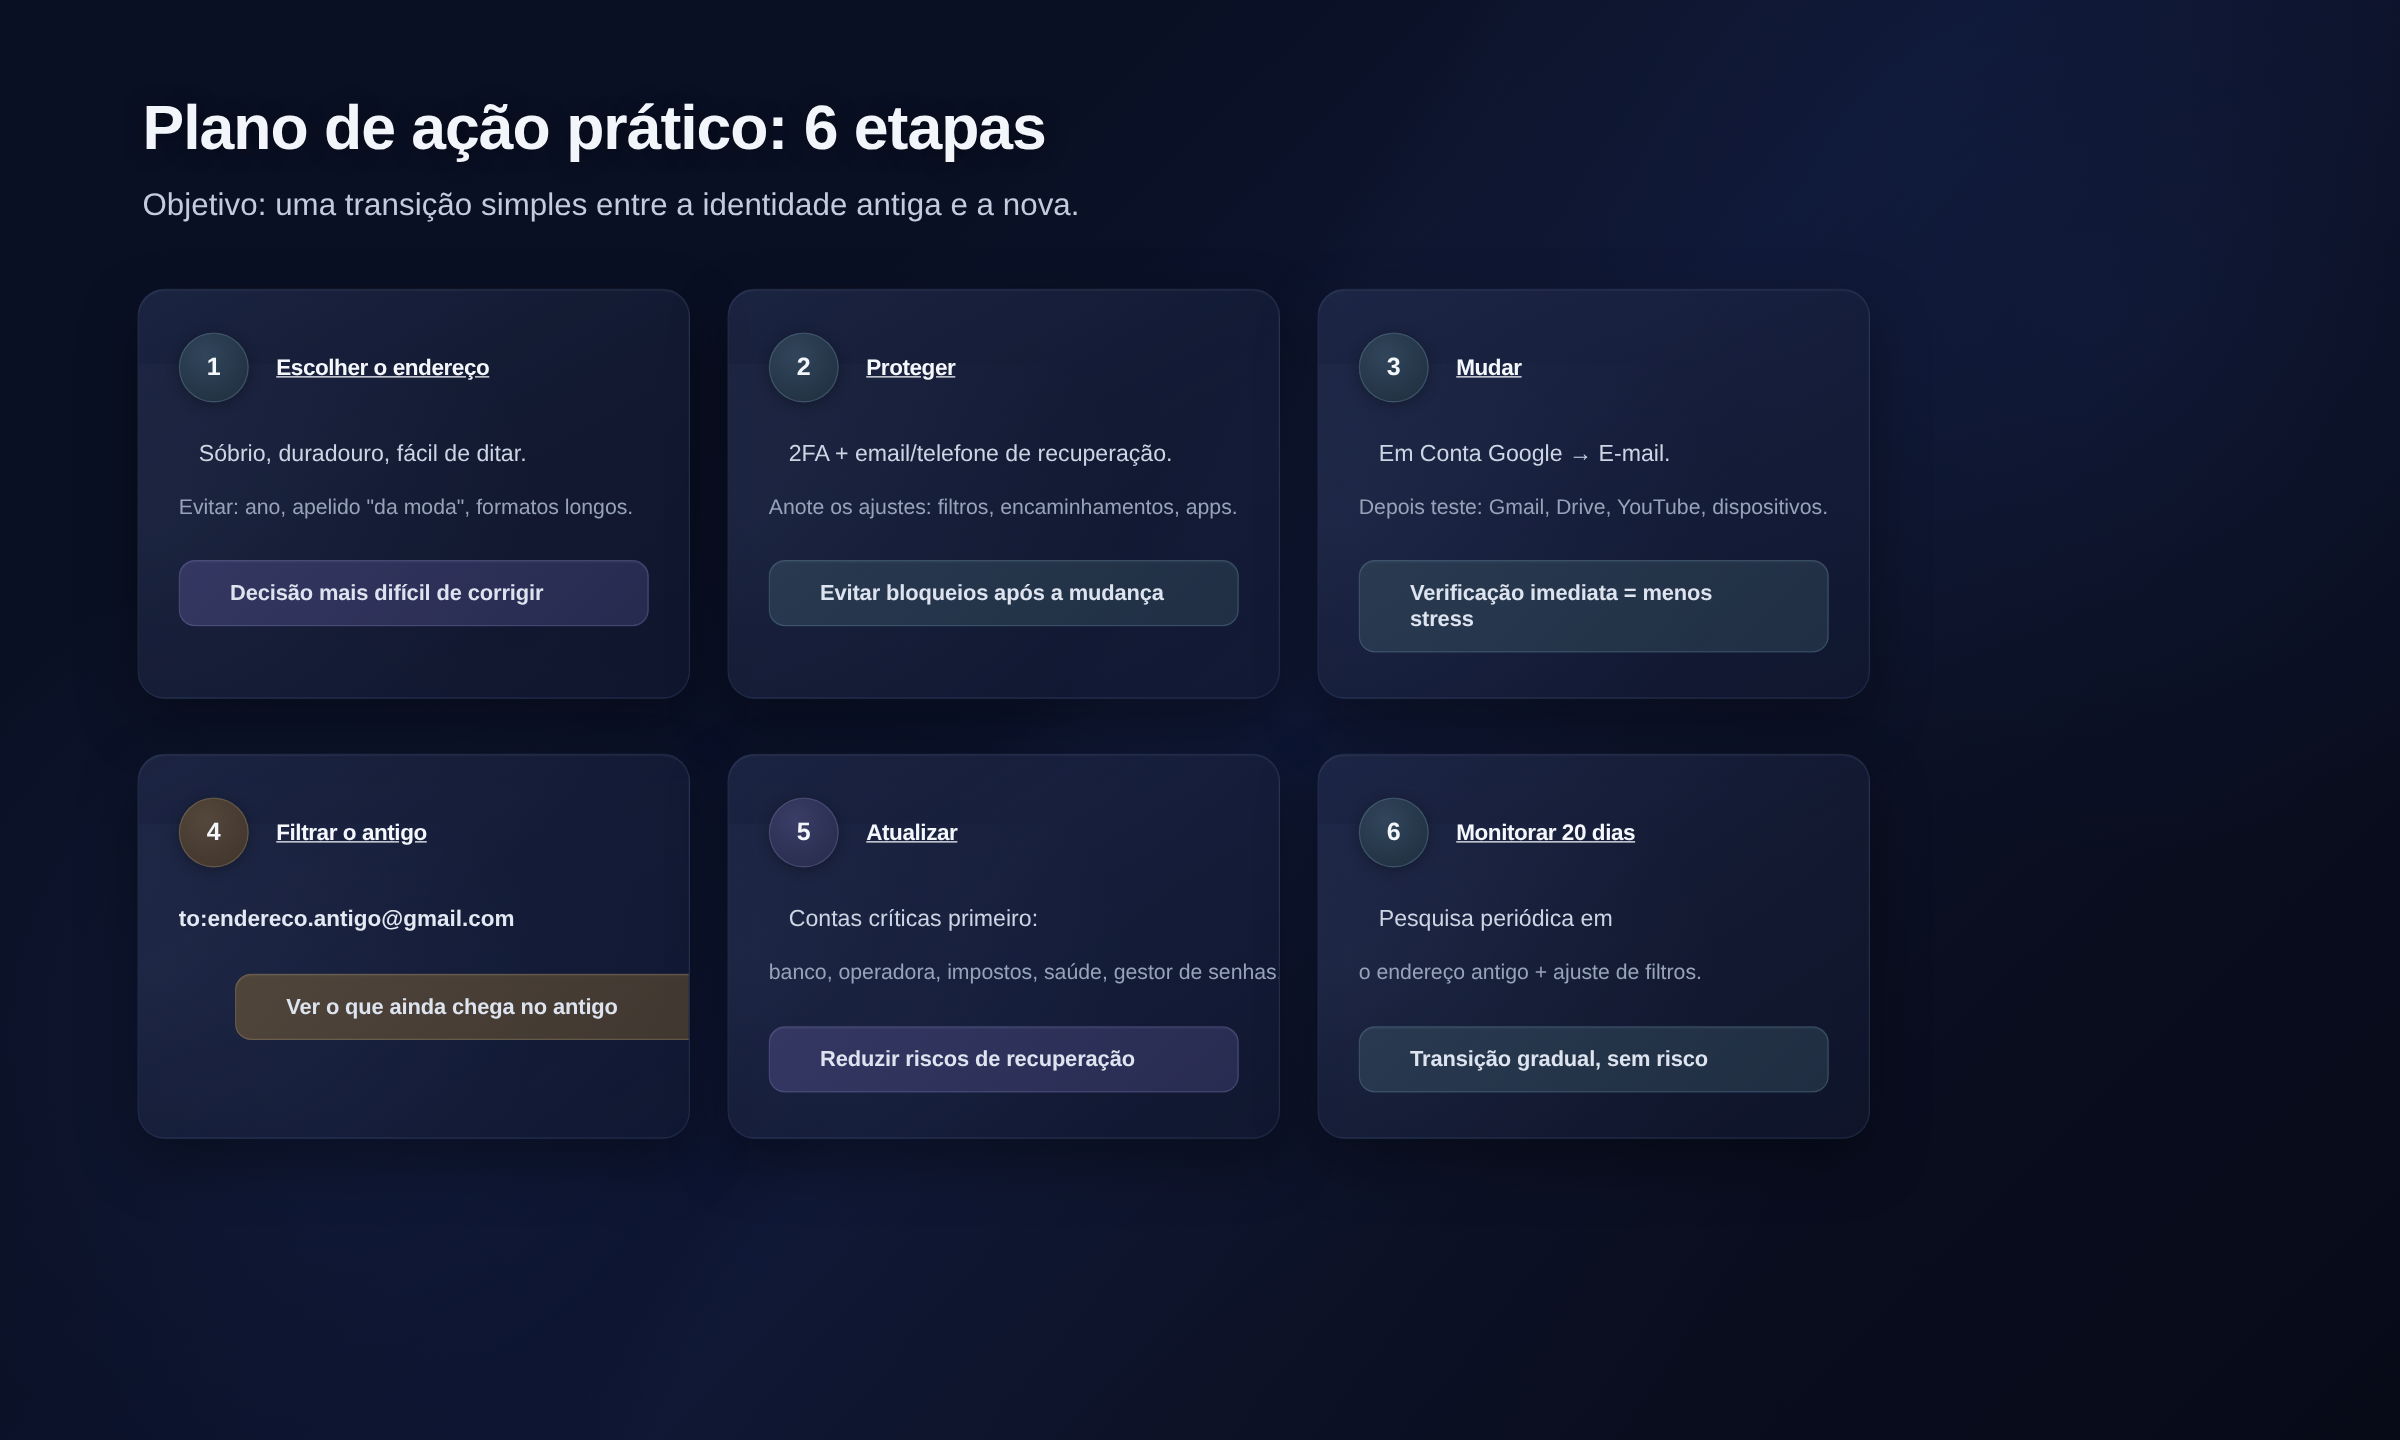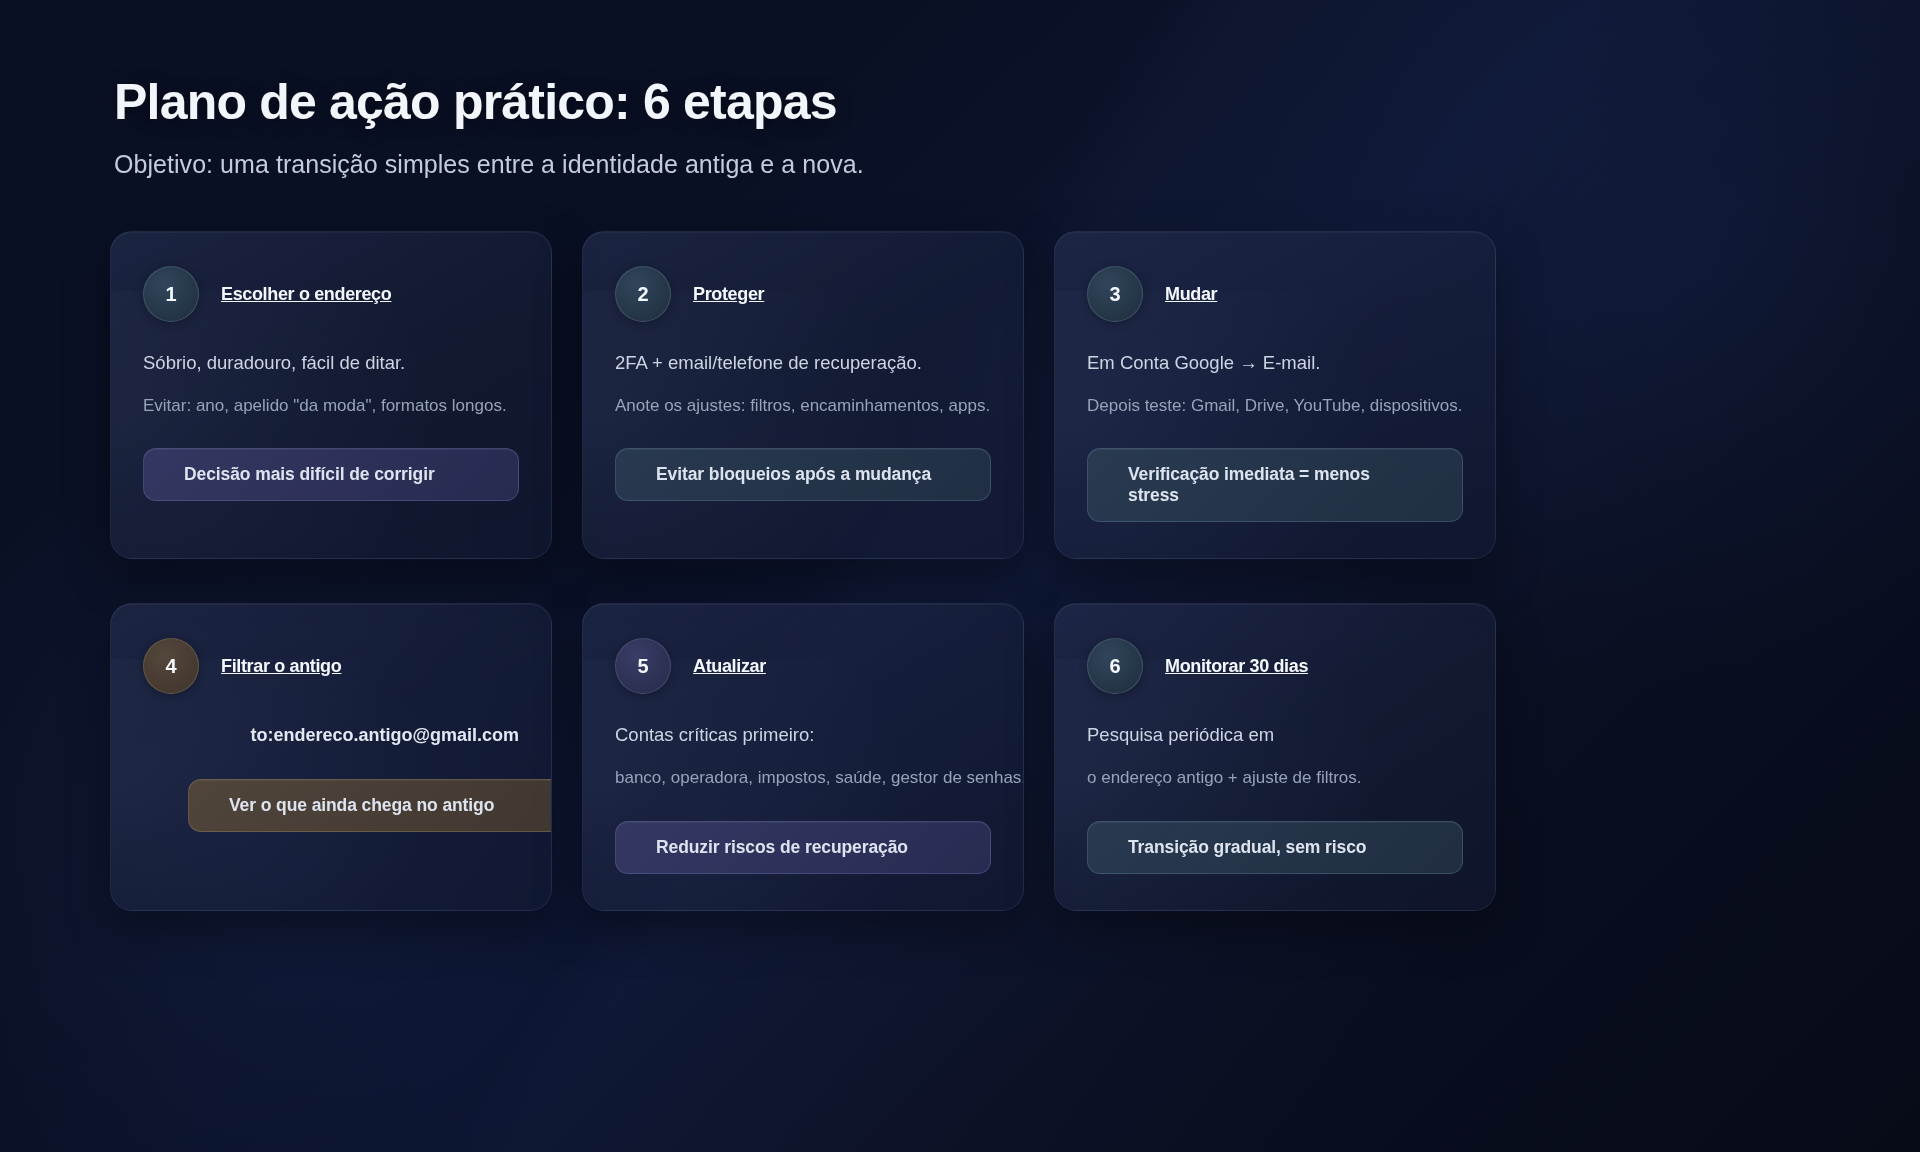--- a/index.html
+++ b/index.html
@@ -159,32 +159,32 @@
     letter-spacing: -0.35px;
     line-height: 1.15;
     text-decoration: underline;
   }
 
   .card-line-1 {
     font-size: 18.5px;
     color: #ccd5e4;
     line-height: 1.45;
     margin-bottom: 17px;
+    margin-left: 16px;
   }
   .card-line-2 {
     font-size: 17px;
     color: #97a3b8;
     line-height: 1.45;
     white-space: nowrap;
   }
   .card-line-2.strong {
     font-weight: 700;
     font-size: 18px;
     color: #e3e9f3;
-    text-align: right;
   }
 
   .pill {
     margin-top: 30px;
     display: block;
     width: 100%;
     border-radius: 13px;
     padding: 15px 40px;
     font-size: 17.5px;
     font-weight: 700;
@@ -265,21 +265,21 @@
       <div class="badge tone-indigo">5</div>
       <div class="card-title">Atualizar</div>
     </div>
     <div class="card-line-1">Contas críticas primeiro:</div>
     <div class="card-line-2">banco, operadora, impostos, saúde, gestor de senhas.</div>
     <div class="pill tone-indigo">Reduzir riscos de recuperação</div>
   </div>
       <div class="card">
     <div class="card-head">
       <div class="badge tone-slate">6</div>
-      <div class="card-title">Monitorar 30 dias</div>
+      <div class="card-title">Monitorar 20 dias</div>
     </div>
     <div class="card-line-1">Pesquisa periódica em</div>
     <div class="card-line-2">o endereço antigo + ajuste de filtros.</div>
     <div class="pill tone-steel">Transição gradual, sem risco</div>
   </div>
     </div>
 
 </div>
 
 </body></html>

